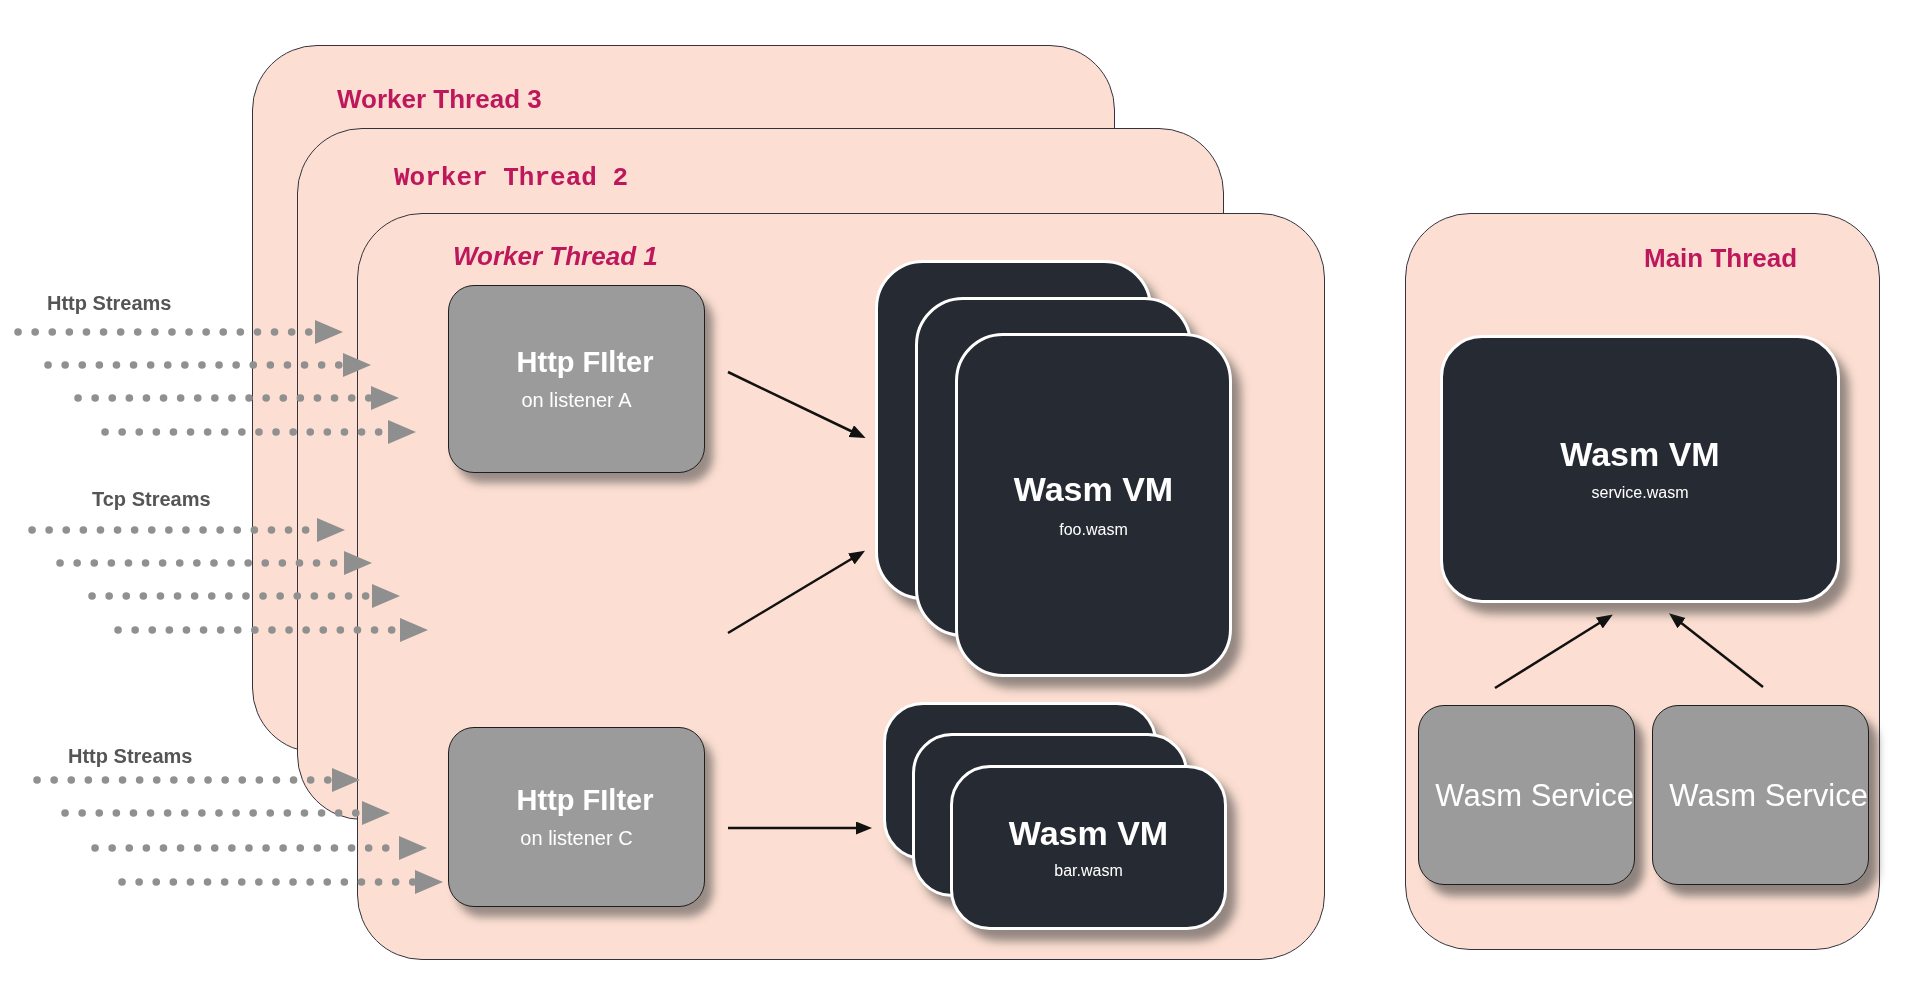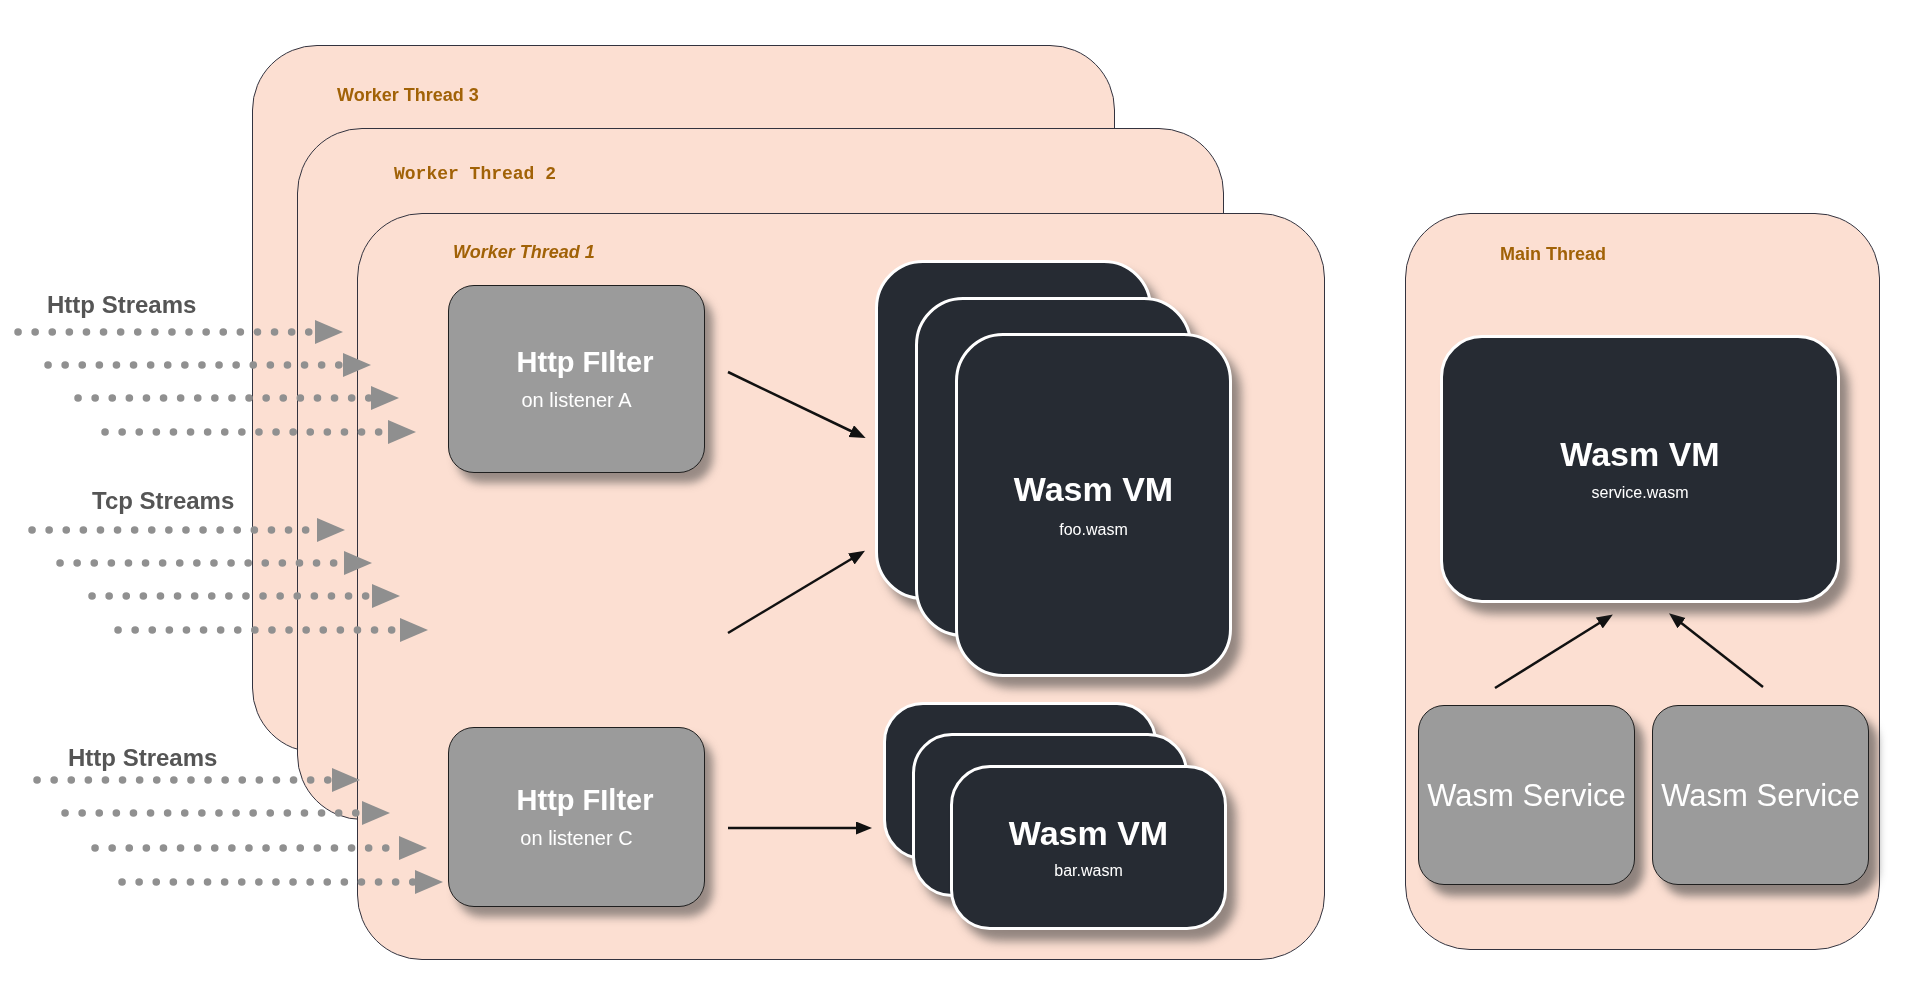--- a/index.html
+++ b/index.html
@@ -5,24 +5,24 @@
   html,body{margin:0;padding:0;background:#ffffff;}
   .canvas{
     position:relative;width:1920px;height:984px;background:#ffffff;overflow:hidden;
     font-family:"Liberation Sans", sans-serif;
   }
   .thread-box{
     position:absolute;background:var(--pink,#fcdfd2);
     border:1.5px solid #33333f;border-radius:65px;box-sizing:border-box;
   }
   .thread-label{
-    position:absolute;font-size:18px;font-weight:bold;color:#a16207;line-height:1;white-space:nowrap;
+    position:absolute;font-size:26px;font-weight:bold;color:#be185d;line-height:1;white-space:nowrap;
   }
   .stream-label{
-    position:absolute;font-size:24px;font-weight:bold;color:#555555;line-height:1;white-space:nowrap;
+    position:absolute;font-size:20px;font-weight:bold;color:#555555;line-height:1;white-space:nowrap;
   }
   .gray-box{
     position:absolute;background:var(--gray,#9b9b9b);
     border:1.5px solid #1f1f1f;border-radius:26px;box-sizing:border-box;
     box-shadow:8px 10px 9px rgba(70,70,70,.55);
     display:flex;flex-direction:column;align-items:center;justify-content:center;gap:13px;
     color:#ffffff;text-align:center;
   }
   .gray-box .box-title{font-size:29px;font-weight:bold;line-height:1;margin-left:17px;}
   .gray-box .box-sub{font-size:20px;line-height:1;}
@@ -32,21 +32,21 @@
     box-shadow:9px 11px 10px rgba(60,60,60,.55);
     display:flex;flex-direction:column;align-items:center;justify-content:center;gap:16px;
     color:#ffffff;text-align:center;
   }
   .dark-box .box-title{font-size:34px;font-weight:bold;line-height:1;}
   .dark-box .box-sub{font-size:16px;line-height:1;}
   .service-box{
     position:absolute;background:var(--gray,#9b9b9b);
     border:1.5px solid #1f1f1f;border-radius:26px;box-sizing:border-box;
     box-shadow:9px 11px 9px rgba(70,70,70,.6);
-    display:flex;align-items:center;justify-content:center;
+    display:flex;align-items:center;justify-content:flex-end;
     color:#ffffff;font-size:31px;line-height:1;white-space:nowrap;
   }
   .arrow-layer{position:absolute;left:0;top:0;pointer-events:none;}
 </style>
 </head>
 <body>
 
 <div class="canvas">
 
   <div class="thread-box" style="left:252px;top:45px;width:863px;height:708px;"></div>
@@ -94,21 +94,21 @@
 
     <g stroke="#111111" stroke-width="2.5" fill="none">
       <line x1="1495" y1="688" x2="1601" y2="622" marker-end="url(#ah-black)"></line>
       <line x1="1763" y1="687" x2="1680" y2="622" marker-end="url(#ah-black)"></line>
     </g>
   </svg>
 
   <div class="thread-label" style="left:337px;top:86px;">Worker Thread 3</div>
   <div class="thread-label" style="left:394px;top:165px;font-family:Liberation Mono, monospace;">Worker Thread 2</div>
   <div class="thread-label" style="left:453px;top:243px;font-style:italic;">Worker Thread 1</div>
-  <div class="thread-label" style="left:1500px;top:245px;">Main Thread</div>
+  <div class="thread-label" style="left:1644px;top:245px;">Main Thread</div>
 
   <div class="stream-label" style="left:47px;top:293px;">Http Streams</div>
   <div class="stream-label" style="left:92px;top:489px;">Tcp Streams</div>
   <div class="stream-label" style="left:68px;top:746px;">Http Streams</div>
 
   <div class="gray-box" style="left:448px;top:285px;width:257px;height:188px;">
     <div class="box-title">Http FIlter</div>
     <div class="box-sub">on listener A</div>
   </div>
   <div class="gray-box" style="left:448px;top:727px;width:257px;height:180px;">

